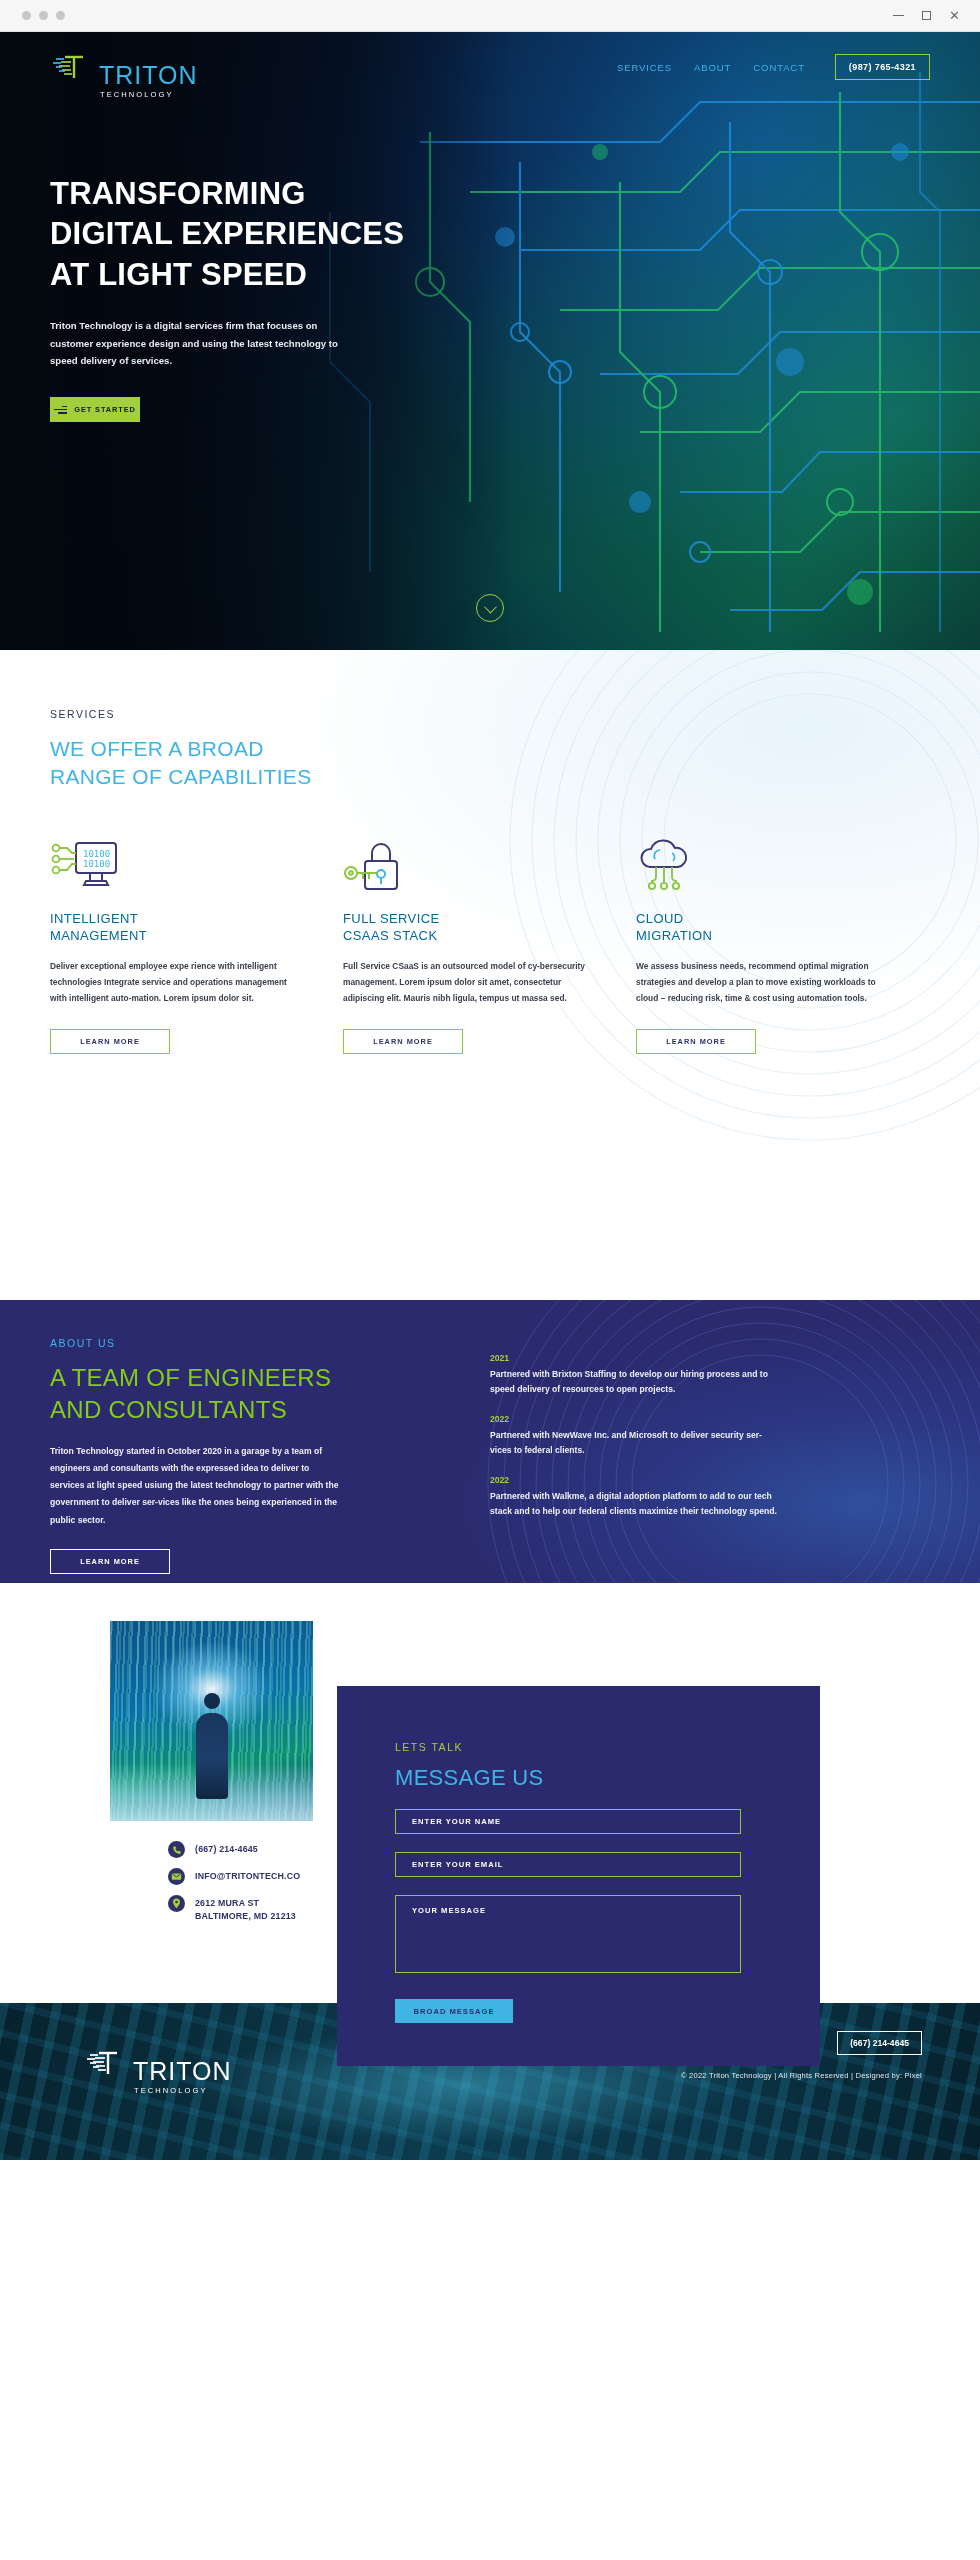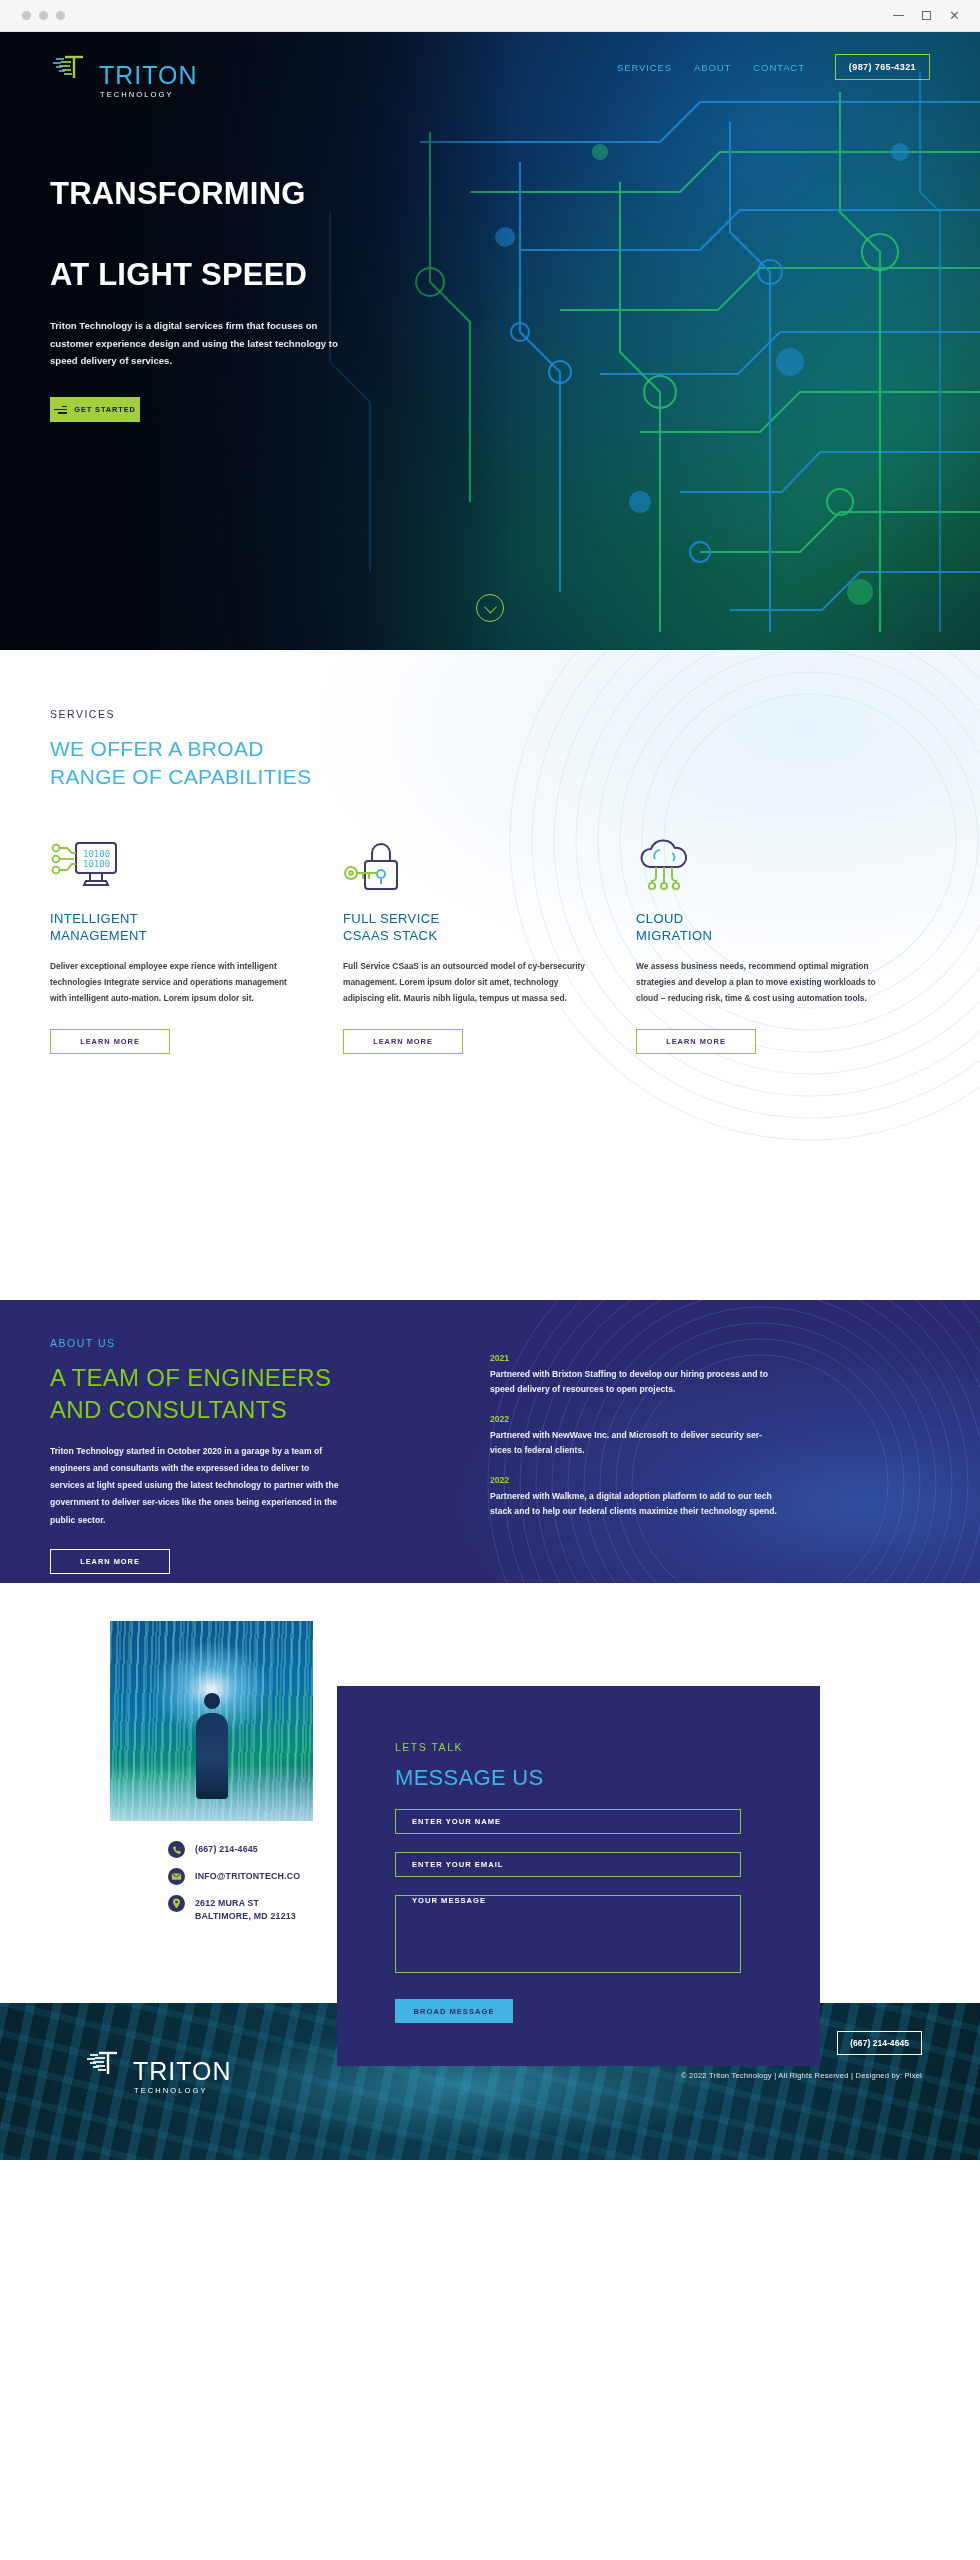--- a/index.html
+++ b/index.html
@@ -141,21 +141,21 @@
   .ci-txt { color:#2f3167; font-size:8.8px; font-weight:700; line-height:1.45; letter-spacing:.2px; padding-top:2px;}
   .form-card {
     position:absolute; left: 287px; top: 103px; width: 483px; height: 380px; background:#2b2a6e; z-index:4;
   }
   .form-inner { padding: 55px 60px 0 58px; }
   .form-eyebrow { font-size:10.5px; letter-spacing:1.5px; color:#a3ce3e; text-transform:uppercase;}
   .form-title { font-size:22px; color:#3fb4e5; font-weight:400; letter-spacing:.3px; margin-top:12px; text-transform:uppercase;}
   .fld { margin-top: 18px; width: 346px; height: 25px; border:1.4px solid #8dc63f; background:transparent;
     color:#ffffff; font-size:7.6px; letter-spacing:1px; font-weight:700; padding: 0 16px; font-family:"Liberation Sans",sans-serif;}
   .fld::placeholder { color:#ffffff; opacity:1; }
-  textarea.fld { height: 78px; resize:none; line-height:1.4;}
+  textarea.fld { height: 78px; padding-top: 10px; resize:none; line-height:1.4;}
   .btn-send { margin-top: 22px; width:118px; height:24px; background:#3fb4e5; border:none; color:#2f3167;
     font-size:7.6px; letter-spacing:1px; font-weight:700; cursor:pointer;}
 
   
   .footer { position:relative; height: 157px; overflow:hidden; background:#0b2d3a; }
   .footer-bg { position:absolute; inset:0;
     background:
       radial-gradient(ellipse 45% 60% at 48% 52%, rgba(80,200,235,.42) 0%, rgba(10,50,68,0) 62%),
       repeating-linear-gradient(102deg, rgba(40,150,185,.22) 0 9px, rgba(8,40,56,0) 9px 26px),
       repeating-linear-gradient(14deg, rgba(30,120,155,.18) 0 7px, rgba(8,40,56,0) 7px 30px),
@@ -266,21 +266,21 @@
           <a href="#">SERVICES</a>
           <a href="#">ABOUT</a>
           <a href="#">CONTACT</a>
           <span class="nav-phone">(987) 765-4321</span>
         </div>
       </nav>
 
       <div class="hero-inner">
         <h1 class="hero-title">
           <span>TRANSFORMING</span><br>
-          <br>
+          <span>DIGITAL EXPERIENCES</span><br>
           <span>AT LIGHT SPEED</span>
         </h1>
         <p class="hero-p">Triton Technology is a digital services firm that focuses on customer experience design and using the latest technology to speed delivery of services.</p>
         <button class="btn-started">
           <span class="speed">
             <i style="width:5px"></i>
               <i style="width:13px"></i>
               <i style="width:9px"></i>
           </span>
           <span>GET STARTED</span>
@@ -349,21 +349,21 @@
                 <circle cx="8" cy="34" r="6"></circle>
                 <circle cx="8" cy="34" r="1.8"></circle>
                 <path d="M14 34 H34 M20 34 V40 M26 34 V40"></path>
               </g>
             </svg>
           </div>
           <h3 class="card-h3">
             <span>FULL SERVICE</span><br>
             <span>CSAAS STACK</span>
           </h3>
-          <p class="card-p">Full Service CSaaS is an outsourced model of cy-bersecurity management. Lorem ipsum dolor sit amet, technology adipiscing elit. Mauris nibh ligula, tempus ut massa sed.</p>
+          <p class="card-p">Full Service CSaaS is an outsourced model of cy-bersecurity management. Lorem ipsum dolor sit amet, consectetur adipiscing elit. Mauris nibh ligula, tempus ut massa sed.</p>
           <button class="btn-learn">LEARN MORE</button>
         </div>
 
         <div class="card">
           <div class="card-ico">
             <svg width="70" height="56" viewBox="0 0 70 56">
               <path d="M14 28 a9 9 0 0 1 1 -18 a13 13 0 0 1 24 -1 a8 8 0 0 1 3 19 Z" fill="none" stroke="#3b3a72" stroke-width="2"></path>
               <path d="M19 20 a6 6 0 0 1 5 -9 M36 14 a5 5 0 0 1 1 8" fill="none" stroke="#3fb4e5" stroke-width="1.7"></path>
               <g fill="none" stroke="#8dc63f" stroke-width="1.9">
                 <path d="M20 28 V38 a4 4 0 0 1 -4 4 V44"></path>

